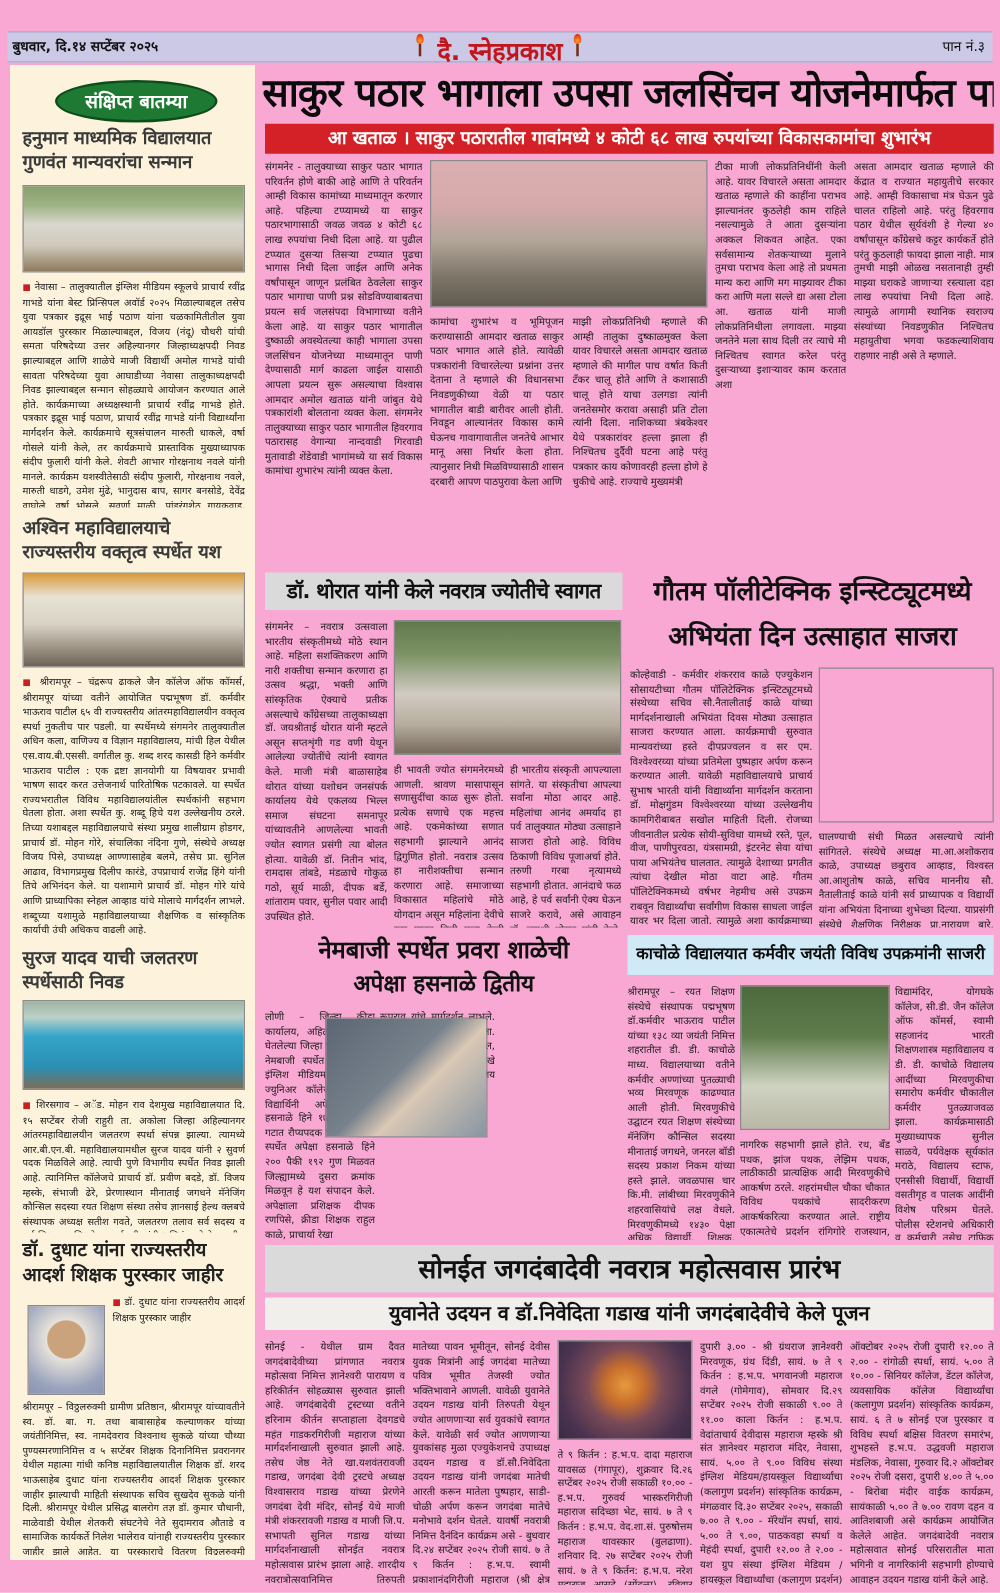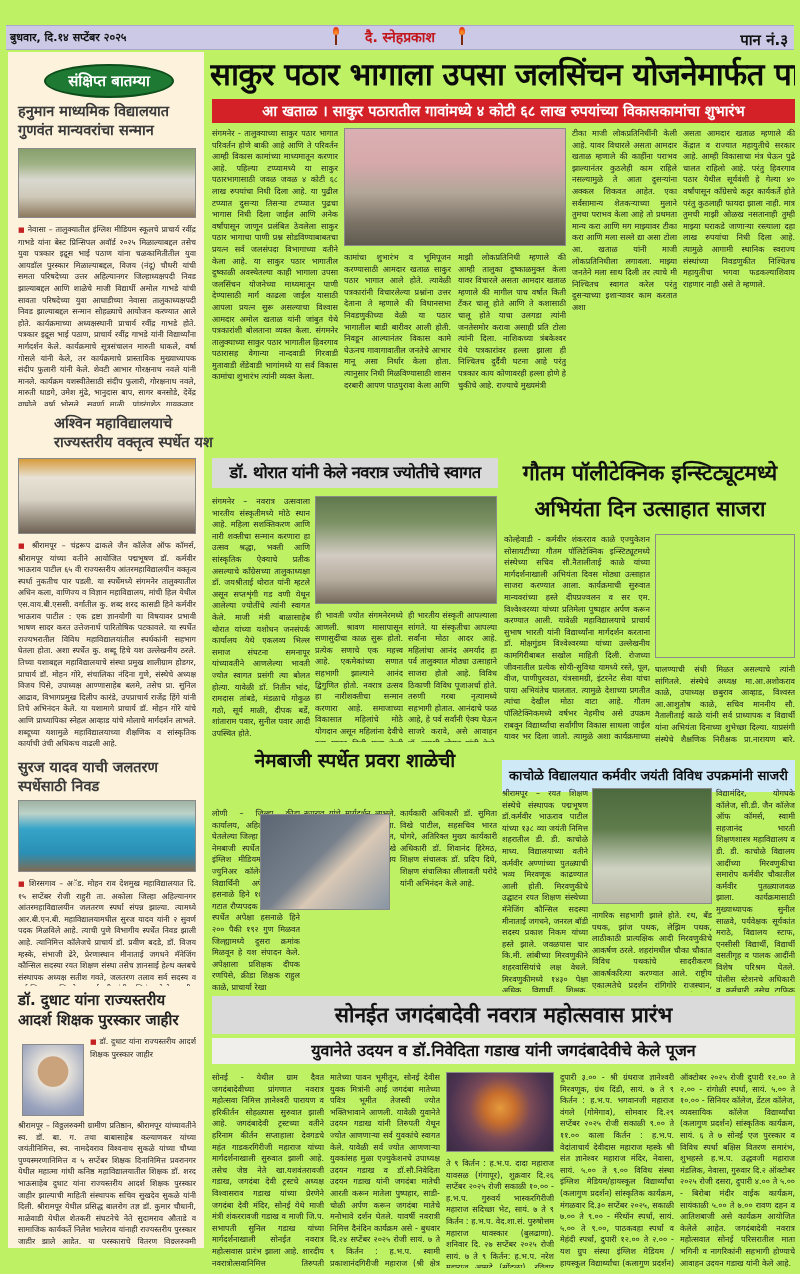--- a/index.html
+++ b/index.html
@@ -1,24 +1,24 @@
 <!DOCTYPE html>
 <html><head>
 <meta charset="utf-8">
 <style>
   html,body{margin:0;padding:0;}
   body{width:800px;height:1274px;position:relative;background:#ffffff;
        font-family:"DejaVu Sans","Liberation Sans",sans-serif;}
-  #page{position:absolute;inset:0;background:#bef264;overflow:hidden;}
+  #page{position:absolute;inset:0;background:#f9a8d4;overflow:hidden;}
   
   .hbar{position:absolute;left:6px;top:25px;width:788px;height:23px;background:#cbc9e5;
         border-top:1px solid #a9a7cc;border-bottom:1px solid #a9a7cc;}
   .hdate{position:absolute;left:10px;top:29px;font-size:11px;font-weight:bold;color:#111;}
-  .hmast{position:absolute;left:0;right:0;top:27px;text-align:center;font-size:14px;font-weight:bold;color:#c3161c;}
-  .hpage{position:absolute;right:12px;top:29px;font-size:15px;font-weight:bold;color:#111;text-align:right;}
+  .hmast{position:absolute;left:0;right:0;top:27px;text-align:center;font-size:20px;font-weight:bold;color:#c3161c;}
+  .hpage{position:absolute;right:12px;top:29px;font-size:11px;font-weight:normal;color:#111;text-align:right;}
   .torch{position:absolute;top:27px;width:8px;height:18px;}
   .torch .fl{position:absolute;top:0;left:1px;width:6px;height:8px;border-radius:50% 50% 50% 50%/60% 60% 40% 40%;
              background:radial-gradient(circle at 50% 70%, #ff9c2a 0%, #e03a12 70%);}
   .torch .st{position:absolute;top:8px;left:3px;width:2px;height:10px;background:#7a2a10;}
   
   .sb{position:absolute;left:8px;top:52px;width:196px;height:1196px;background:#fdf3dc;}
   .badge{position:absolute;left:36px;top:12px;width:126px;height:30px;background:#1e7a33;border:2px solid #0d4d1c;
          border-radius:50%;color:#fff;font-size:15px;font-weight:bold;text-align:center;line-height:30px;}
   .shl{position:absolute;left:10px;width:178px;font-size:14.5px;font-weight:bold;color:#3a3a3a;line-height:19px;}
   .shl2{position:absolute;left:10px;width:178px;font-size:15px;font-weight:bold;color:#222;line-height:20px;}
@@ -64,21 +64,21 @@
       <span class="fl"></span>
       <span class="st"></span>
     </div>
 
   <div class="sb">
     <div class="badge">संक्षिप्त बातम्या</div>
     <div class="shl" style="top:50px;">हनुमान माध्यमिक विद्यालयात गुणवंत मान्यवरांचा सन्मान</div>
     <div class="ph ph-group" style="left:10px;top:96px;width:178px;height:70px;"></div>
     <div class="bt bull" style="left:10px;top:172px;width:178px;height:182px;">नेवासा – तालुक्यातील इंग्लिश मीडियम स्कूलचे प्राचार्य रवींद्र गाभडे यांना बेस्ट प्रिन्सिपल अवॉर्ड २०२५ मिळाल्याबद्दल तसेच युवा पत्रकार इद्रूस भाई पठाण यांना चळकामितीतील युवा आयडॉल पुरस्कार मिळाल्याबद्दल, विजय (नंदू) चौधरी यांची समता परिषदेच्या उत्तर अहिल्यानगर जिल्हाध्यक्षपदी निवड झाल्याबद्दल आणि शाळेचे माजी विद्यार्थी अमोल गाभडे यांची सावता परिषदेच्या युवा आघाडीच्या नेवासा तालुकाध्यक्षपदी निवड झाल्याबद्दल सन्मान सोहळ्याचे आयोजन करण्यात आले होते. कार्यक्रमाच्या अध्यक्षस्थानी प्राचार्य रवींद्र गाभडे होते. पत्रकार इद्रूस भाई पठाण, प्राचार्य रवींद्र गाभडे यांनी विद्यार्थ्यांना मार्गदर्शन केले. कार्यक्रमाचे सूत्रसंचालन मारुती धाकले, वर्षा गोसले यांनी केले, तर कार्यक्रमाचे प्रास्ताविक मुख्याध्यापक संदीप फुलारी यांनी केले. शेवटी आभार गोरक्षनाथ नवले यांनी मानले. कार्यक्रम यशस्वीतेसाठी संदीप फुलारी, गोरक्षनाथ नवले, मारुती धाडगे, उमेश मुंढे, भानुदास बाप, सागर बनसोडे, देवेंद्र वाघोले, वर्षा भोसले, सुवर्णा माळी, पांडुरंगशेठ गायकवाड, कैलास वाघोले यांनी परिश्रम घेतले.</div>
 
-    <div class="shl" style="top:362px;margin-left:36px;">अश्विन महाविद्यालयाचे राज्यस्तरीय वक्तृत्व स्पर्धेत यश</div>
+    <div class="shl" style="top:362px;">अश्विन महाविद्यालयाचे राज्यस्तरीय वक्तृत्व स्पर्धेत यश</div>
     <div class="ph ph-stage" style="left:10px;top:406px;width:178px;height:76px;"></div>
     <div class="bt bull" style="left:10px;top:488px;width:178px;height:212px;">श्रीरामपूर – चंद्ररूप ढाकले जैन कॉलेज ऑफ कॉमर्स, श्रीरामपूर यांच्या वतीने आयोजित पद्मभूषण डॉ. कर्मवीर भाऊराव पाटील ६५ वी राज्यस्तरीय आंतरमहाविद्यालयीन वक्तृत्व स्पर्धा नुकतीच पार पडली. या स्पर्धेमध्ये संगमनेर तालुक्यातील अधिन कला, वाणिज्य व विज्ञान महाविद्यालय, मांची हिल येथील एस.वाय.बी.एससी. वर्गातील कु. शब्द शरद कासडी हिने कर्मवीर भाऊराव पाटील : एक द्रष्टा ज्ञानयोगी या विषयावर प्रभावी भाषण सादर करत उत्तेजनार्थ पारितोषिक पटकावले. या स्पर्धेत राज्यभरातील विविध महाविद्यालयांतील स्पर्धकांनी सहभाग घेतला होता. अशा स्पर्धेत कु. शब्दू हिचे यश उल्लेखनीय ठरले. तिच्या यशाबद्दल महाविद्यालयाचे संस्था प्रमुख शालीग्राम होडगर, प्राचार्य डॉ. मोहन गोरे, संचालिका नंदिना गुणे, संस्थेचे अध्यक्ष विजय पिसे, उपाध्यक्ष आण्णासाहेब बलमे, तसेच प्रा. सुनिल आढाव, विभागप्रमुख दिलीप कारंडे, उपप्राचार्य राजेंद्र हिंगे यांनी तिचे अभिनंदन केले. या यशामागे प्राचार्य डॉ. मोहन गोरे यांचे आणि प्राध्यापिका स्नेहल आव्हाड यांचे मोलाचे मार्गदर्शन लाभले. शब्दूच्या यशामुळे महाविद्यालयाच्या शैक्षणिक व सांस्कृतिक कार्याची उंची अधिकच वाढली आहे.</div>
 
     <div class="shl" style="top:706px;">सुरज यादव याची जलतरण स्पर्धेसाठी निवड</div>
     <div class="ph ph-pool" style="left:10px;top:748px;width:178px;height:72px;"></div>
     <div class="bt bull" style="left:10px;top:826px;width:178px;height:108px;">शिरसगाव – अॅड. मोहन राव देशमुख महाविद्यालयात दि. १५ सप्टेंबर रोजी राहुरी ता. अकोला जिल्हा अहिल्यानगर आंतरमहाविद्यालयीन जलतरण स्पर्धा संपन्न झाल्या. त्यामध्ये आर.बी.एन.बी. महाविद्यालयामधील सुरज यादव यांनी २ सुवर्ण पदक मिळविले आहे. त्याची पुणे विभागीय स्पर्धेत निवड झाली आहे. त्यानिमित्त कॉलेजचे प्राचार्य डॉ. प्रवीण बदडे, डॉ. विजय म्हस्के, संभाजी ढेरे, प्रेरणास्थान मीनाताई जगधने मॅनेजिंग कौन्सिल सदस्या रयत शिक्षण संस्था तसेच ज्ञानसाई हेल्थ क्लबचे संस्थापक अध्यक्ष सतीश गवते, जलतरण तलाव सर्व सदस्य व सर्व शिक्षक व शिक्षकेतर कर्मचारी यांनी अभिनंदन केले व पुढील स्पर्धेसाठी शुभेच्छा दिल्या.</div>
 
     <div class="shl2" style="top:938px;">डॉ. दुधाट यांना राज्यस्तरीय आदर्श शिक्षक पुरस्कार जाहीर</div>
     <div class="ph ph-port" style="left:14px;top:992px;width:62px;height:72px;"></div>
     <div class="bt bull" style="left:82px;top:984px;width:106px;height:82px;">डॉ. दुधाट यांना राज्यस्तरीय आदर्श शिक्षक पुरस्कार जाहीर</div>
@@ -101,26 +101,26 @@
   <div class="bt" style="left:315px;top:610px;width:88px;height:132px;">ही भावती ज्योत संगमनेरमध्ये आणली. श्रावण मासापासून सणासुदींचा काळ सुरू होतो. प्रत्येक सणाचे एक महत्त्व आहे. एकमेकांच्या सणात सहभागी झाल्याने आनंद द्विगुणित होतो. नवरात्र उत्सव हा नारीशक्तीचा सन्मान करणारा आहे. समाजाच्या विकासात महिलांचे मोठे योगदान असून महिलांना देवीचे रूप मानून तिची पूजा केली जात आहे. महिलेमध्ये सहनशक्ती मोठी आहे, मात्र ज्यावेळेस अन्यायाची पराकाष्ठा होते</div>
   <div class="bt" style="left:408px;top:610px;width:89px;height:132px;">ही भारतीय संस्कृती आपल्याला सांगते. या संस्कृतीचा आपल्या सर्वांना मोठा आदर आहे. महिलांचा आनंद अमर्याद हा पर्व तालुक्यात मोठ्या उत्साहाने साजरा होतो आहे. विविध ठिकाणी विविध पूजाअर्चा होते. तरुणी गरबा नृत्यामध्ये सहभागी होतात. आनंदाचे फळ आहे, हे पर्व सर्वांनी ऐक्य घेऊन साजरे करावे, असे आवाहन डॉ. जयश्री थोरात यांनी केले. याप्रसंगी खराडी, गनोली येथील तरुणांनीही भावती ज्योत वणी गडावरून आणली.</div>
 
   <div class="hb-plain" style="left:504px;top:492px;width:292px;height:34px;font-size:21px;line-height:34px;white-space:nowrap;">अभियंता दिन उत्साहात साजरा</div>
   <div class="hb-plain" style="left:504px;top:456px;width:292px;height:34px;font-size:21px;line-height:34px;white-space:nowrap;">गौतम पॉलीटेक्निक इन्स्टिट्यूटमध्ये</div>
   <div class="bt" style="left:504px;top:534px;width:146px;height:208px;">कोल्हेवाडी - कर्मवीर शंकरराव काळे एज्युकेशन सोसायटीच्या गौतम पॉलिटेक्निक इन्स्टिट्यूटमध्ये संस्थेच्या सचिव सौ.नैतालीताई काळे यांच्या मार्गदर्शनाखाली अभियंता दिवस मोठ्या उत्साहात साजरा करण्यात आला. कार्यक्रमाची सुरुवात मान्यवरांच्या हस्ते दीपप्रज्वलन व सर एम. विश्वेश्वरय्या यांच्या प्रतिमेला पुष्पहार अर्पण करून करण्यात आली. यावेळी महाविद्यालयाचे प्राचार्य सुभाष भारती यांनी विद्यार्थ्यांना मार्गदर्शन करताना डॉ. मोक्षगुंडम विश्वेश्वरय्या यांच्या उल्लेखनीय कामगिरीबाबत सखोल माहिती दिली. रोजच्या जीवनातील प्रत्येक सोयी-सुविधा यामध्ये रस्ते, पूल, वीज, पाणीपुरवठा, यंत्रसामग्री, इंटरनेट सेवा यांचा पाया अभियंतेच घालतात. त्यामुळे देशाच्या प्रगतीत त्यांचा देखील मोठा वाटा आहे. गौतम पॉलिटेक्निकमध्ये वर्षभर नेहमीच असे उपक्रम राबवून विद्यार्थ्यांचा सर्वांगीण विकास साधला जाईल यावर भर दिला जातो. त्यामुळे अशा कार्यक्रमाच्या माध्यमातून विद्यार्थ्यांमध्ये नव्या</div>
   <div class="ph ph-hall" style="left:655px;top:534px;width:140px;height:124px;"></div>
   <div class="bt" style="left:655px;top:664px;width:140px;height:78px;">घालण्याची संधी मिळत असल्याचे त्यांनी सांगितले. संस्थेचे अध्यक्ष मा.आ.अशोकराव काळे, उपाध्यक्ष छबुराव आव्हाड, विश्वस्त आ.आशुतोष काळे, सचिव माननीय सौ. नैतालीताई काळे यांनी सर्व प्राध्यापक व विद्यार्थी यांना अभियंता दिनाच्या शुभेच्छा दिल्या. याप्रसंगी संस्थेचे शैक्षणिक निरीक्षक प्रा.नारायण बारे, कार्यालय अधीक्षक अण्णासाहेब वरे व प्राध्यापक मोठ्या संख्येने उपस्थित होते. कार्यक्रमाचे सूत्रसंचालन द्वितीय वर्षाच्या विद्यार्थिनी कु.रोशनी वामी व कु. दिपाली मोरे यांनी केले. आभार प्रदर्शन प्रा.साबिर शेख यांनी मानले. कार्यक्रम यशस्वी करण्यासाठी सर्व विभागप्रमुख,</div>
 
   <div class="hb-plain" style="left:212px;top:746px;width:286px;height:28px;font-size:19px;line-height:28px;white-space:nowrap;">नेमबाजी स्पर्धेत प्रवरा शाळेची</div>
+  <div class="hb-plain" style="left:212px;top:774px;width:286px;height:28px;font-size:18px;line-height:28px;white-space:nowrap;">अपेक्षा हसनाळे द्वितीय</div>
   <div class="bt" style="left:212px;top:808px;width:88px;height:184px;">लोणी – जिल्हा क्रीडा कार्यालय, अहिल्यानगर यांनी घेतलेल्या जिल्हा परिषद शालेय नेमबाजी स्पर्धेत प्रवरा गर्ल्स इंग्लिश मीडियम स्कूल अँड ज्युनिअर कॉलेज, लोणीच्या विद्यार्थिनी अपेक्षा सुनील हसनाळे हिने १७ वर्षांखालील गटात रौप्यपदक पटकावले. या स्पर्धेत अपेक्षा हसनाळे हिने २०० पैकी १९२ गुण मिळवत जिल्ह्यामध्ये दुसरा क्रमांक मिळवून हे यश संपादन केले. अपेक्षाला प्रशिक्षक दीपक रणपिसे, क्रीडा शिक्षक राहुल काळे, प्राचार्या रेखा</div>
   <div class="bt" style="left:304px;top:808px;width:92px;height:184px;">रूपराव यांचे मार्गदर्शन लाभले. हिचे संस्थेचे अध्यक्ष ना. राधाकृष्ण विखे पाटील, शालिनीताई विखे पाटील, विखे कारखान्याचे अध्यक्ष डॉ. सुजय विखे पाटील, मुख्य</div>
-  <div class="bt" style="left:400px;top:808px;width:97px;height:184px;">कार्यकारी अधिकारी डॉ. सुमिता विखे पाटील, सहसचिव भारत घोगरे, अतिरिक्त मुख्य कार्यकारी अधिकारी डॉ. शिवानंद हिरेमठ, शिक्षण संचालक डॉ. प्रदिप दिघे, शिक्षण संचालिका लीलावती घरोदे यांनी अभिनंदन केले आहे.</div>
   <div class="ph ph-rifle" style="left:260px;top:814px;width:130px;height:96px;"></div>
 
-  <div class="hb-blue" style="left:502px;top:748px;width:293px;height:32px;font-size:13px;line-height:32px;white-space:nowrap;margin-top:12px;">काचोळे विद्यालयात कर्मवीर जयंती विविध उपक्रमांनी साजरी</div>
+  <div class="hb-blue" style="left:502px;top:748px;width:293px;height:32px;font-size:13px;line-height:32px;white-space:nowrap;">काचोळे विद्यालयात कर्मवीर जयंती विविध उपक्रमांनी साजरी</div>
   <div class="bt" style="left:502px;top:788px;width:86px;height:204px;">श्रीरामपूर – रयत शिक्षण संस्थेचे संस्थापक पद्मभूषण डॉ.कर्मवीर भाऊराव पाटील यांच्या १३८ व्या जयंती निमित्त शहरातील डी. डी. काचोळे माध्य. विद्यालयाच्या वतीने कर्मवीर अण्णांच्या पुतळ्याची भव्य मिरवणूक काढण्यात आली होती. मिरवणुकीचे उद्घाटन रयत शिक्षण संस्थेच्या मॅनेजिंग कौन्सिल सदस्या मीनाताई जगधने, जनरल बॉडी सदस्य प्रकाश निकम यांच्या हस्ते झाले. जवळपास चार कि.मी. लांबीच्या मिरवणुकीने शहरवासियांचे लक्ष वेधले. मिरवणुकीमध्ये १४३० पेक्षा अधिक विद्यार्थी, शिक्षक, शिक्षकेतर वर्ग, पालक व</div>
   <div class="ph ph-tree" style="left:592px;top:788px;width:120px;height:116px;"></div>
   <div class="bt" style="left:592px;top:910px;width:120px;height:82px;">नागरिक सहभागी झाले होते. रथ, बँड पथक, झांज पथक, लेझिम पथक, लाठीकाठी प्रात्यक्षिक आदी मिरवणुकीचे आकर्षण ठरले. शहरांमधील चौका चौकात विविध पथकांचे सादरीकरण आकर्षकरित्या करण्यात आले. राष्ट्रीय एकात्मतेचे प्रदर्शन रांगिगोरे राजस्थान, कोळी, शेतकरी, पंजाबी, आदिवासी, अभिनात्य संस्कृती, वारकरी आदी वेशभूषा अविष्कार सादर</div>
   <div class="bt" style="left:716px;top:788px;width:79px;height:204px;">विद्यामंदिर, योगघके कॉलेज, सी.डी. जैन कॉलेज ऑफ कॉमर्स, स्वामी सहजानंद भारती शिक्षणशास्त्र महाविद्यालय व डी. डी. काचोळे विद्यालय आदींच्या मिरवणुकीचा समारोप कर्मवीर चौकातील कर्मवीर पुतळ्याजवळ झाला. कार्यक्रमासाठी मुख्याध्यापक सुनील साळवे, पर्यवेक्षक सूर्यकांत मराठे, विद्यालय स्टाफ, एनसीसी विद्यार्थी, विद्यार्थी वसतीगृह व पालक आदींनी विशेष परिश्रम घेतले. पोलीस स्टेशनचे अधिकारी व कर्मचारी तसेच ट्राफिक पोलीस आदींनी मिरवणुकीत चोख बंदोबस्त ठेवला. विद्यालयाने सर्व विद्यार्थ्यांना स्वादिष्ट भोजन दिले.</div>
 
   <div class="hb-gray" style="left:212px;top:996px;width:583px;height:38px;font-size:21px;line-height:38px;white-space:nowrap;">सोनईत जगदंबादेवी नवरात्र महोत्सवास प्रारंभ</div>
   <div class="hb-plain" style="left:212px;top:1038px;width:583px;height:26px;font-size:16px;line-height:26px;white-space:nowrap;background:#f0efeb;">युवानेते उदयन व डॉ.निवेदिता गडाख यांनी जगदंबादेवीचे केले पूजन</div>
   <div class="bt" style="left:212px;top:1072px;width:112px;height:196px;">सोनई - येथील ग्राम दैवत जगदंबादेवीच्या प्रांगणात नवरात्र महोत्सवा निमित्त ज्ञानेश्वरी पारायण व हरिकीर्तन सोहळ्यास सुरुवात झाली आहे. जगदंबादेवी ट्रस्टच्या वतीने हरिनाम कीर्तन सप्ताहाला देवगडचे महंत गाडकरगिरीजी महाराज यांच्या मार्गदर्शनाखाली सुरुवात झाली आहे. तसेच जेष्ठ नेते खा.यशवंतरावजी गडाख, जगदंबा देवी ट्रस्टचे अध्यक्ष विश्वासराव गडाख यांच्या प्रेरणेने जगदंबा देवी मंदिर, सोनई येथे माजी मंत्री शंकररावजी गडाख व माजी जि.प. सभापती सुनिल गडाख यांच्या मार्गदर्शनाखाली सोनईत नवरात्र महोत्सवास प्रारंभ झाला आहे. शारदीय नवरात्रोत्सवानिमित्त तिरुपती जिल्ह्यातील सिन्नरू येथील दिव्य तीर्थक्षेत्रात बसलेल्या आई पद्मावती</div>
   <div class="bt" style="left:330px;top:1072px;width:110px;height:196px;">मातेच्या पावन भूमीतून, सोनई देवीस युवक मित्रांनी आई जगदंबा मातेच्या पवित्र भूमीत तेजस्वी ज्योत भक्तिभावाने आणली. यावेळी युवानेते उदयन गडाख यांनी तिरुपती येथून ज्योत आणणाऱ्या सर्व युवकांचे स्वागत केले. यावेळी सर्व ज्योत आणणाऱ्या युवकांसह मुळा एज्युकेशनचे उपाध्यक्ष उदयन गडाख व डॉ.सौ.निवेदिता उदयन गडाख यांनी जगदंबा मातेची आरती करून मातेला पुष्पहार, साडी-चोळी अर्पण करून जगदंबा मातेचे मनोभावे दर्शन घेतले. यावर्षी नवरात्री निमित्त दैनंदिन कार्यक्रम असे - बुधवार दि.२४ सप्टेंबर २०२५ रोजी सायं. ७ ते ९ किर्तन : ह.भ.प. स्वामी प्रकाशानंदगिरीजी महाराज (श्री क्षेत्र देवगड), गुरुवार दि.२५ सप्टेंबर २०२५ रोजी, सायं. ७</div>
   <div class="ph ph-devi" style="left:446px;top:1072px;width:108px;height:80px;"></div>

